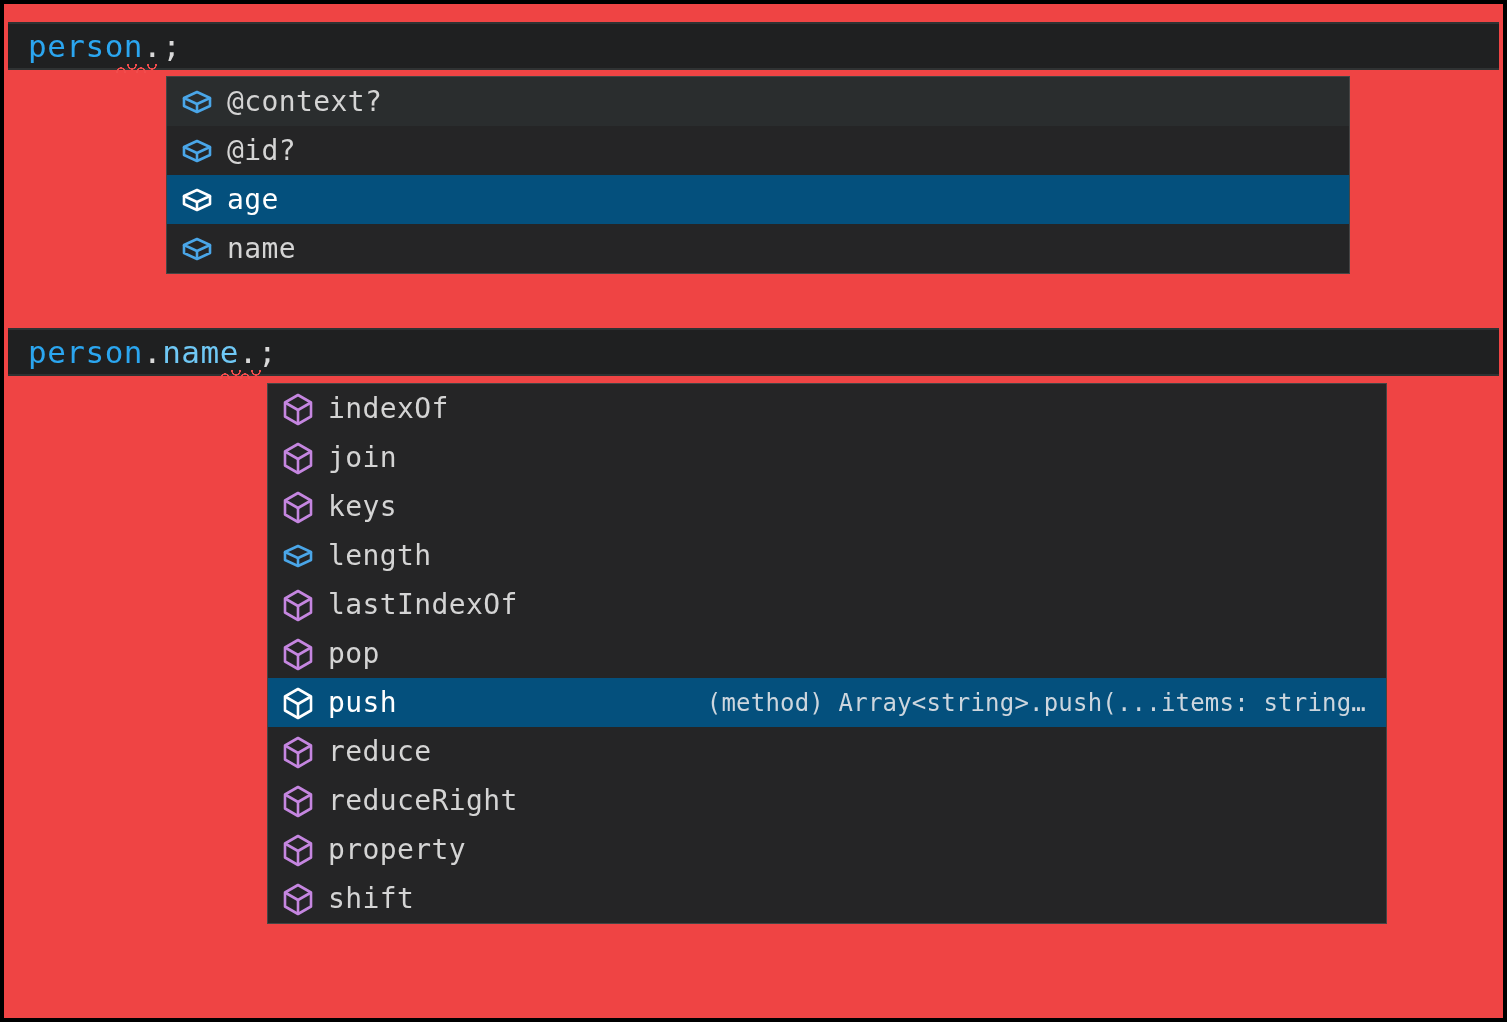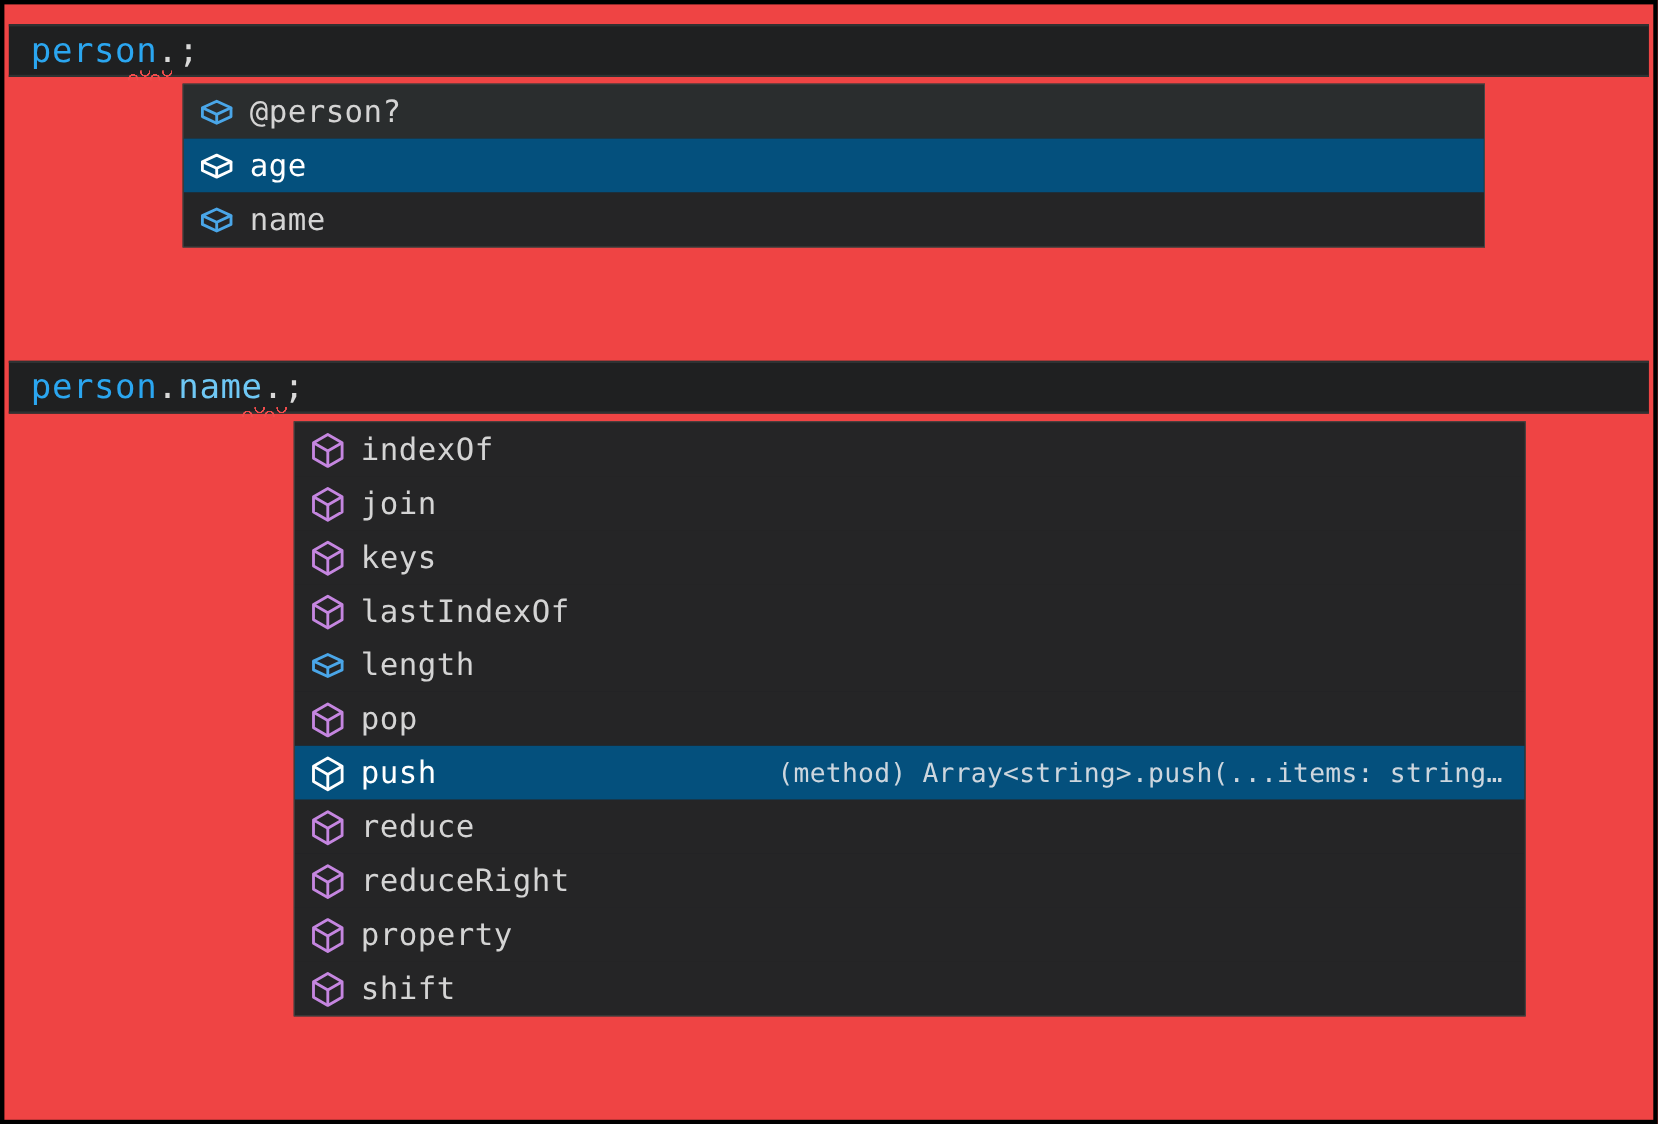--- a/index.html
+++ b/index.html
@@ -125,21 +125,33 @@
       <div class="suggest-row shade">
         <span class="row-icon">
           <svg width="34" height="30" viewBox="0 0 34 30">
             <g fill="none" stroke="#4aa6e8" stroke-width="2.6" stroke-linejoin="round">
               <path d="M17 5 L30 11 L17 17 L4 11 Z"></path>
               <path d="M4 11 L4 19 L17 25 L30 19 L30 11"></path>
               <path d="M17 17 L17 25"></path>
             </g>
           </svg>
         </span>
-        <span class="row-label">@person?</span>
+        <span class="row-label">@context?</span>
+      </div>
+      <div class="suggest-row">
+        <span class="row-icon">
+          <svg width="34" height="30" viewBox="0 0 34 30">
+            <g fill="none" stroke="#4aa6e8" stroke-width="2.6" stroke-linejoin="round">
+              <path d="M17 5 L30 11 L17 17 L4 11 Z"></path>
+              <path d="M4 11 L4 19 L17 25 L30 19 L30 11"></path>
+              <path d="M17 17 L17 25"></path>
+            </g>
+          </svg>
+        </span>
+        <span class="row-label">@id?</span>
       </div>
       <div class="suggest-row selected">
         <span class="row-icon">
           <svg width="34" height="30" viewBox="0 0 34 30">
             <g fill="none" stroke="#ffffff" stroke-width="2.6" stroke-linejoin="round">
               <path d="M17 5 L30 11 L17 17 L4 11 Z"></path>
               <path d="M4 11 L4 19 L17 25 L30 19 L30 11"></path>
               <path d="M17 17 L17 25"></path>
             </g>
           </svg>
@@ -196,41 +208,41 @@
               <path d="M17 3 L30 10.5 L30 24.5 L17 32 L4 24.5 L4 10.5 Z"></path>
               <path d="M4 10.5 L17 18 L30 10.5"></path>
               <path d="M17 18 L17 32"></path>
             </g>
           </svg>
         </span>
         <span class="row-label">keys</span>
       </div>
       <div class="suggest-row">
         <span class="row-icon">
+          <svg width="34" height="30" viewBox="0 0 34 30">
+            <g fill="none" stroke="#4aa6e8" stroke-width="2.6" stroke-linejoin="round">
+              <path d="M17 5 L30 11 L17 17 L4 11 Z"></path>
+              <path d="M4 11 L4 19 L17 25 L30 19 L30 11"></path>
+              <path d="M17 17 L17 25"></path>
+            </g>
+          </svg>
+        </span>
+        <span class="row-label">length</span>
+      </div>
+      <div class="suggest-row">
+        <span class="row-icon">
           <svg width="34" height="34" viewBox="0 0 34 34">
             <g fill="none" stroke="#c586e0" stroke-width="2.6" stroke-linejoin="round">
               <path d="M17 3 L30 10.5 L30 24.5 L17 32 L4 24.5 L4 10.5 Z"></path>
               <path d="M4 10.5 L17 18 L30 10.5"></path>
               <path d="M17 18 L17 32"></path>
             </g>
           </svg>
         </span>
         <span class="row-label">lastIndexOf</span>
-      </div>
-      <div class="suggest-row">
-        <span class="row-icon">
-          <svg width="34" height="30" viewBox="0 0 34 30">
-            <g fill="none" stroke="#4aa6e8" stroke-width="2.6" stroke-linejoin="round">
-              <path d="M17 5 L30 11 L17 17 L4 11 Z"></path>
-              <path d="M4 11 L4 19 L17 25 L30 19 L30 11"></path>
-              <path d="M17 17 L17 25"></path>
-            </g>
-          </svg>
-        </span>
-        <span class="row-label">length</span>
       </div>
       <div class="suggest-row">
         <span class="row-icon">
           <svg width="34" height="34" viewBox="0 0 34 34">
             <g fill="none" stroke="#c586e0" stroke-width="2.6" stroke-linejoin="round">
               <path d="M17 3 L30 10.5 L30 24.5 L17 32 L4 24.5 L4 10.5 Z"></path>
               <path d="M4 10.5 L17 18 L30 10.5"></path>
               <path d="M17 18 L17 32"></path>
             </g>
           </svg>

